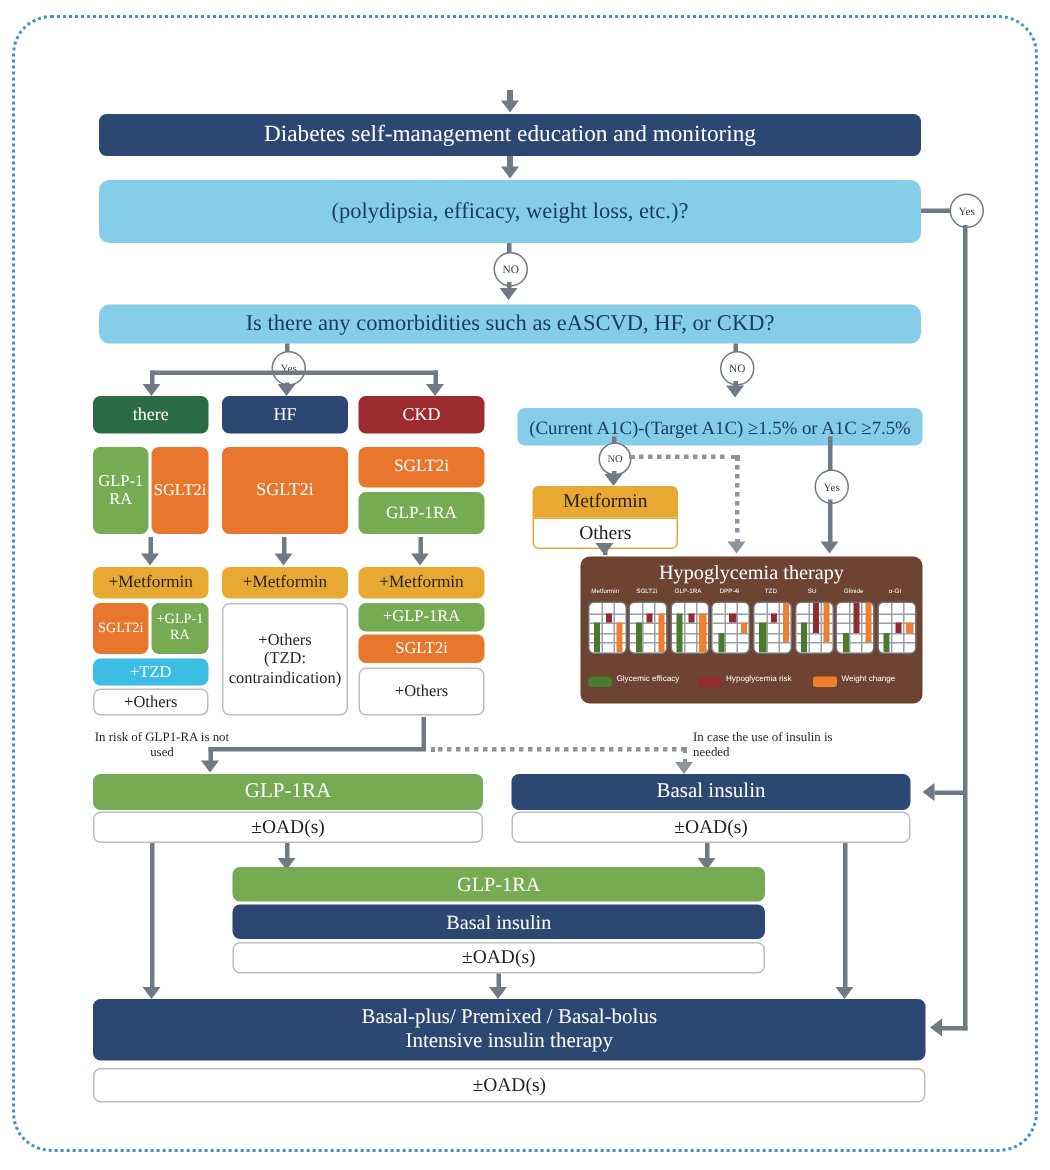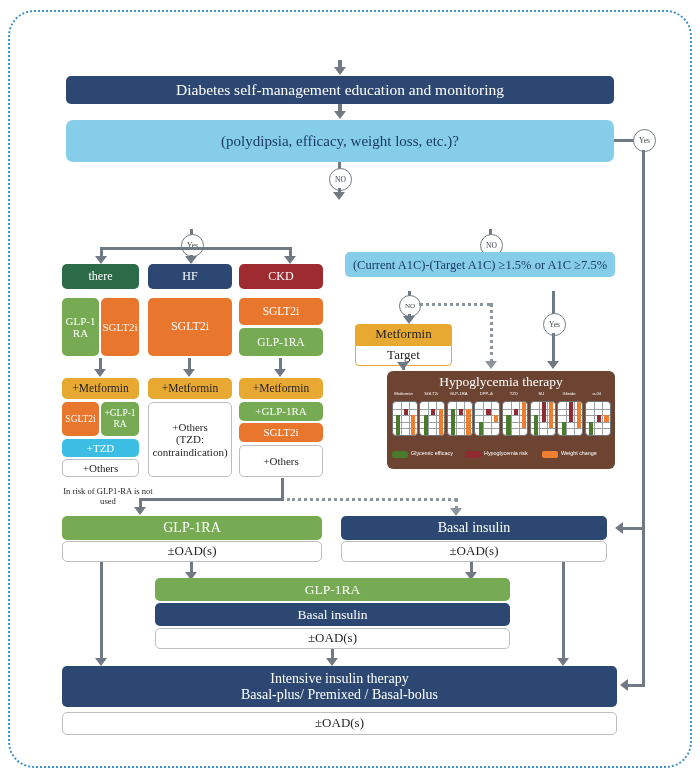--- a/index.html
+++ b/index.html
@@ -106,20 +106,23 @@
   <div class="conn" style="left:628px;top:684px;width:17px;height:3px;"></div>
   <div class="arrow-l" style="left:620px;top:679px;"></div>
 
   <div class="conn" style="left:338px;top:162px;width:3px;height:8px;"></div>
   <div class="badge" style="left:329px;top:168px;width:21px;height:21px;font-size:7.5px;">
     <span>NO</span>
   </div>
   <div class="conn" style="left:338px;top:188px;width:3px;height:6px;"></div>
   <div class="arrow-d" style="left:333px;top:192px;"></div>
 
+  <div class="box b-ltblue2" style="left:66px;top:203px;width:548px;height:26px;border-radius:7px;font-size:15px;">
+    <span>Is there any comorbidities such as eASCVD, HF, or CKD?</span>
+  </div>
 
   <div class="conn" style="left:190px;top:229px;width:3px;height:7px;"></div>
   <div class="badge" style="left:181px;top:234px;width:21px;height:21px;font-size:7.5px;">
     <span>Yes</span>
   </div>
   <div class="conn" style="left:100px;top:247px;width:192px;height:3px;"></div>
   <div class="conn" style="left:100px;top:247px;width:3px;height:12px;"></div>
   <div class="arrow-d" style="left:95px;top:256px;"></div>
   <div class="conn" style="left:190px;top:255px;width:3px;height:4px;"></div>
   <div class="arrow-d" style="left:185px;top:256px;"></div>
@@ -199,40 +202,40 @@
     <span>+Others</span>
   </div>
 
   <div class="conn" style="left:489px;top:229px;width:3px;height:7px;"></div>
   <div class="badge" style="left:480px;top:234px;width:21px;height:21px;font-size:7.5px;">
     <span>NO</span>
   </div>
   <div class="conn" style="left:489px;top:254px;width:3px;height:5px;"></div>
   <div class="arrow-d" style="left:484px;top:257px;"></div>
 
-  <div class="box b-ltblue2" style="left:345px;top:252px;width:270px;height:25px;border-radius:5px;font-size:12.5px;">
+  <div class="box b-ltblue2" style="left:345px;top:272px;width:270px;height:25px;border-radius:5px;font-size:12.5px;">
     <span>(Current A1C)-(Target A1C) ≥1.5% or A1C ≥7.5%</span>
   </div>
 
   <div class="conn" style="left:408px;top:291px;width:3px;height:6px;"></div>
   <div class="badge" style="left:399px;top:295px;width:20px;height:20px;font-size:7px;">
     <span>NO</span>
   </div>
   <div class="conn" style="left:408px;top:314px;width:3px;height:4px;"></div>
   <div class="arrow-d" style="left:403px;top:316px;"></div>
 
   <div class="dotline dot-h" style="left:419px;top:303px;width:72px;"></div>
   <div class="dotline dot-v" style="left:490px;top:303px;height:60px;"></div>
   <div class="arrow-d-dot" style="left:485px;top:361px;"></div>
 
   <div class="box b-amber" style="left:355px;top:324px;width:97px;height:21px;border-radius:4px 4px 0 0;font-size:13px;">
     <span>Metformin</span>
   </div>
   <div class="box b-white-orange" style="left:355px;top:345px;width:97px;height:21px;border-radius:0 0 4px 4px;font-size:13px;">
-    <span>Target</span>
+    <span>Others</span>
   </div>
   <div class="conn" style="left:402px;top:366px;width:3px;height:4px;"></div>
   <div class="arrow-d" style="left:397px;top:362px;"></div>
 
   <div class="conn" style="left:552px;top:291px;width:3px;height:24px;"></div>
   <div class="badge" style="left:543px;top:313px;width:21px;height:21px;font-size:7.5px;">
     <span>Yes</span>
   </div>
   <div class="conn" style="left:552px;top:333px;width:3px;height:30px;"></div>
   <div class="arrow-d" style="left:547px;top:361px;"></div>
@@ -356,20 +359,24 @@
 
   <div class="note" style="left:62px;top:487px;width:92px;font-size:8.6px;">
     <span>In risk of GLP1-RA</span>
     <span>is not used</span>
   </div>
 
   <div class="dotline dot-h" style="left:287px;top:498px;width:170px;"></div>
   <div class="dotline dot-v" style="left:455px;top:498px;height:12px;"></div>
   <div class="arrow-d-dot" style="left:450px;top:508px;"></div>
 
+  <div class="note" style="left:462px;top:487px;width:115px;font-size:8.6px;text-align:left;">
+    <span>In case the use of insulin</span>
+    <span>is needed</span>
+  </div>
 
   <div class="box b-green" style="left:62px;top:516px;width:260px;height:24px;font-size:14px;">
     <span>GLP-1RA</span>
   </div>
   <div class="box b-white" style="left:62px;top:541px;width:260px;height:21px;font-size:13px;">
     <span>±OAD(s)</span>
   </div>
 
   <div class="box b-navy" style="left:341px;top:516px;width:266px;height:24px;font-size:14px;">
     <span>Basal insulin</span>
@@ -396,19 +403,19 @@
   <div class="box b-navy" style="left:155px;top:603px;width:355px;height:23px;font-size:13.5px;">
     <span>Basal insulin</span>
   </div>
   <div class="box b-white" style="left:155px;top:628px;width:355px;height:21px;font-size:13px;">
     <span>±OAD(s)</span>
   </div>
   <div class="conn" style="left:331px;top:649px;width:3px;height:12px;"></div>
   <div class="arrow-d" style="left:326px;top:658px;"></div>
 
   <div class="box b-navy" style="left:62px;top:666px;width:555px;height:41px;font-size:14px;flex-direction:column;">
+    <span>Basal-plus/ Premixed / Basal-bolus</span>
     <span>Intensive insulin therapy</span>
-    <span>Basal-plus/ Premixed / Basal-bolus</span>
   </div>
   <div class="box b-white" style="left:62px;top:712px;width:555px;height:23px;font-size:13px;">
     <span>±OAD(s)</span>
   </div>
 </div>
 
 </body></html>

